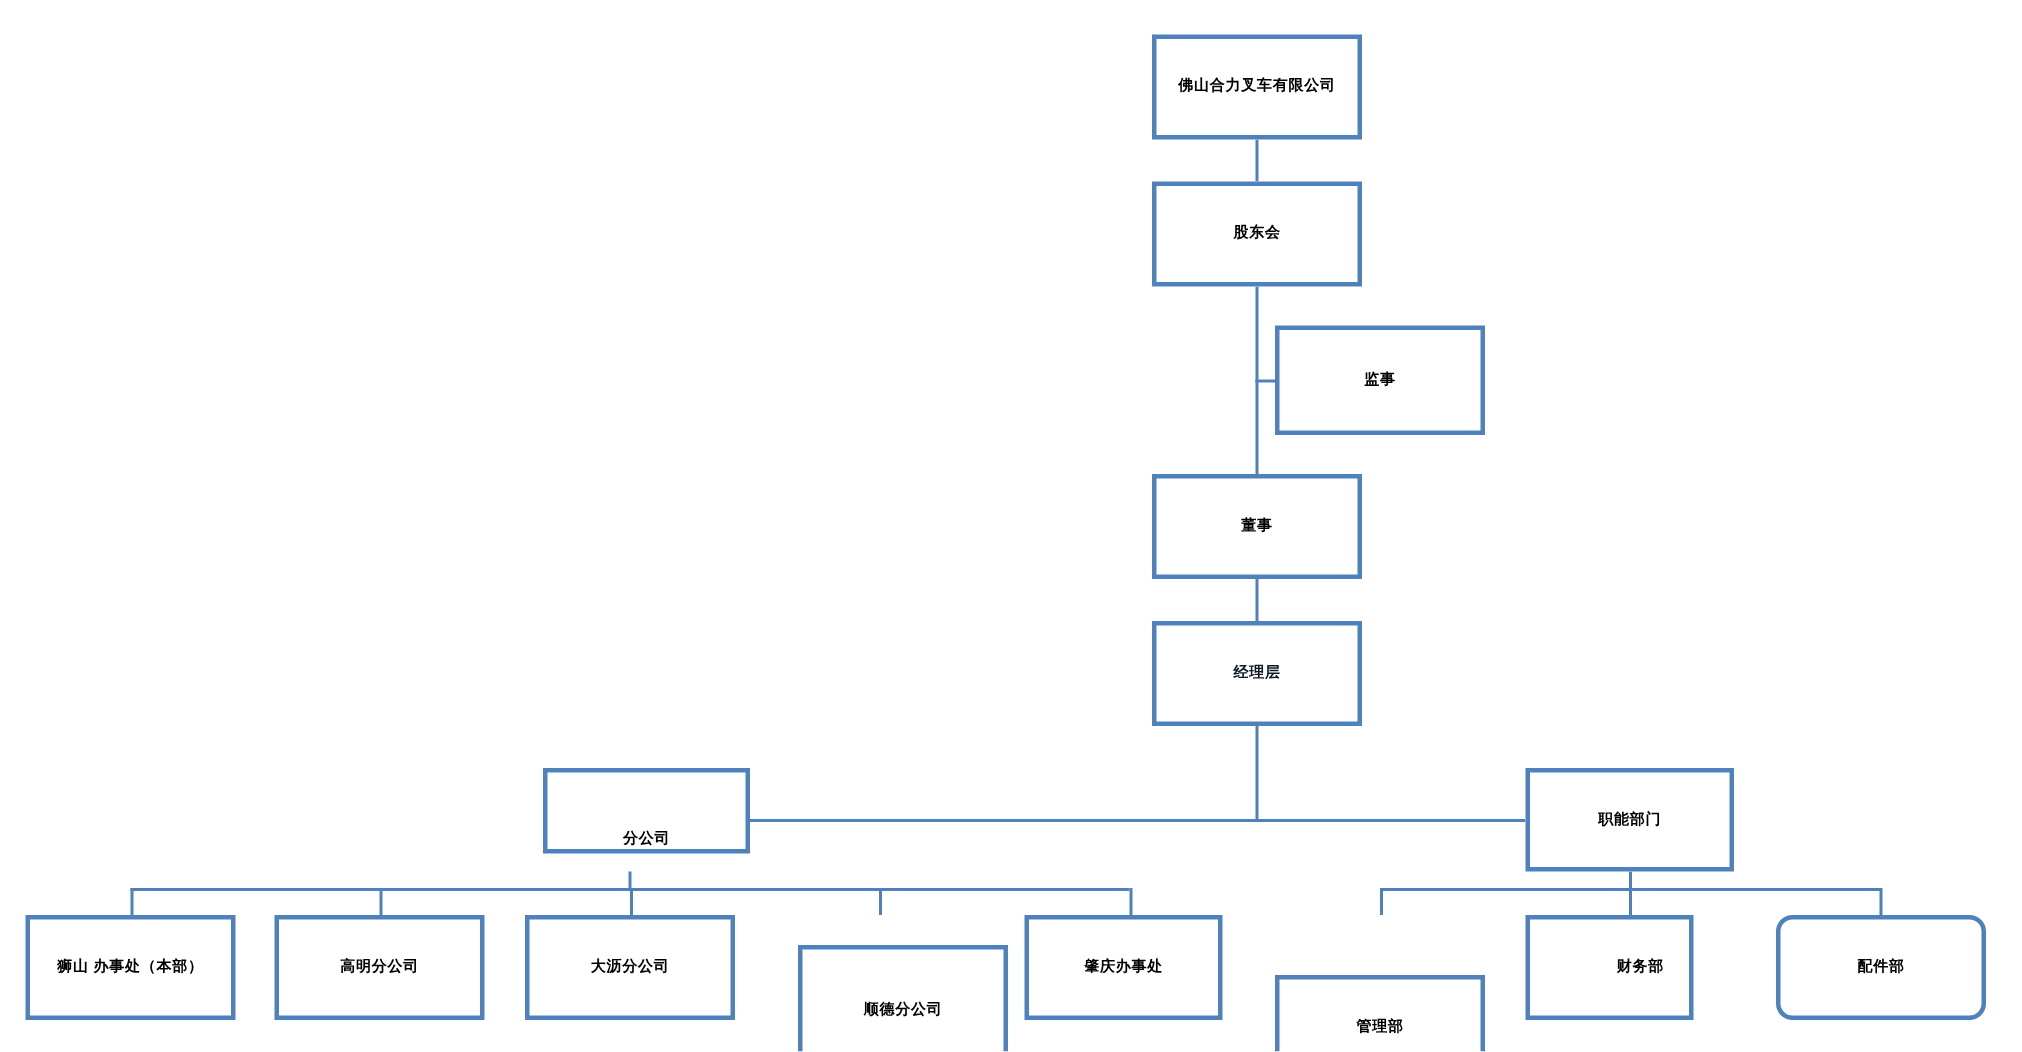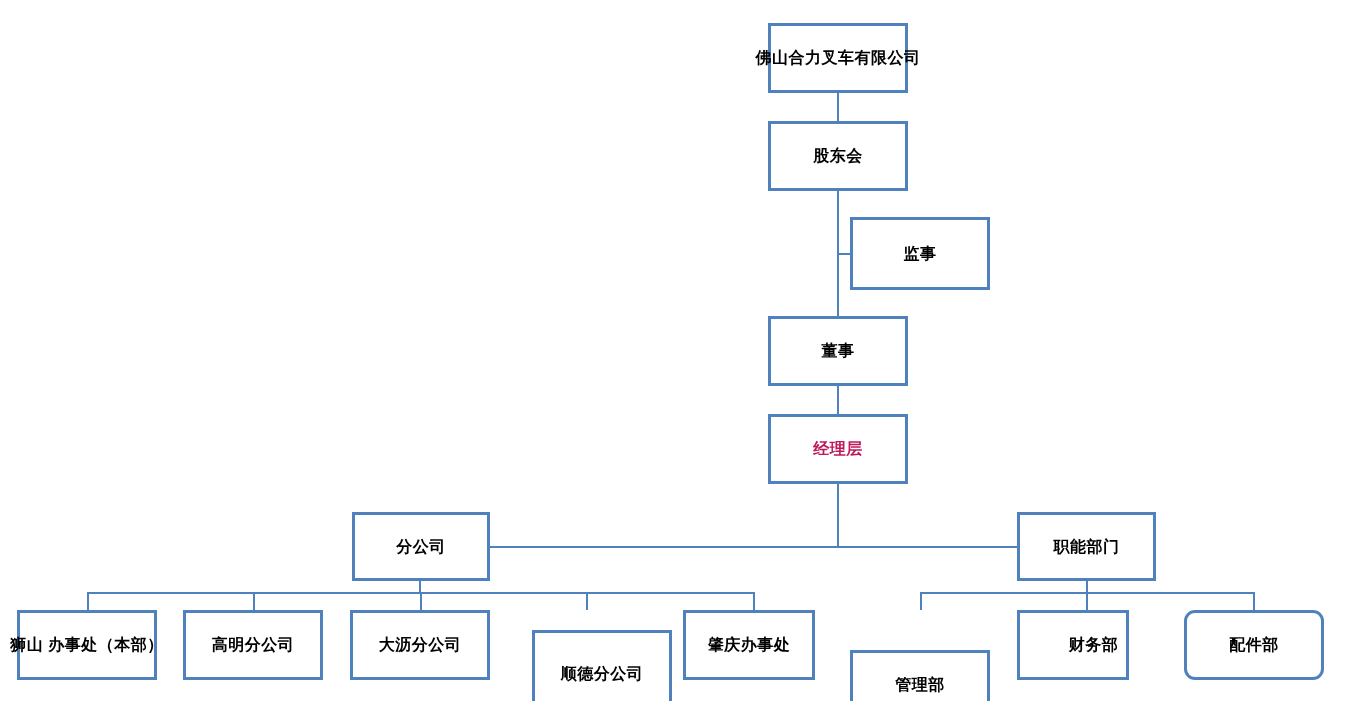--- a/index.html
+++ b/index.html
@@ -22,21 +22,21 @@
     position: absolute;
     box-sizing: border-box;
     background: #ffffff;
     border: 3px solid #4f81bd;
     display: flex;
     align-items: center;
     justify-content: center;
     z-index: 3;
   }
   .node-label {
-    font-size: 16px;
+    font-size: 10px;
     font-weight: bold;
     color: #000000;
     line-height: 1.2;
     text-align: center;
     letter-spacing: 0.5px;
     white-space: nowrap;
   }
   .connector {
     position: absolute;
     background: #4f81bd;
@@ -73,23 +73,23 @@
     <div class="node" style="left: 768px; top: 121px; width: 140px; height: 70px; border-color: rgb(79, 129, 189);">
       <span class="node-label" style="color: rgb(0, 0, 0);">股东会</span>
     </div>
     <div class="node" style="left: 850px; top: 217px; width: 140px; height: 73px; border-color: rgb(79, 129, 189);">
       <span class="node-label" style="color: rgb(0, 0, 0);">监事</span>
     </div>
     <div class="node" style="left: 768px; top: 316px; width: 140px; height: 70px; border-color: rgb(79, 129, 189);">
       <span class="node-label" style="color: rgb(0, 0, 0);">董事</span>
     </div>
     <div class="node" style="left: 768px; top: 414px; width: 140px; height: 70px; border-color: rgb(79, 129, 189);">
-      <span class="node-label" style="color: #be185d;">经理层</span>
+      <span class="node-label" style="color: #0f172a;">经理层</span>
     </div>
-    <div class="node" style="left: 352px; top: 512px; width: 138px; height: 69px; border-color: rgb(79, 129, 189);">
+    <div class="node" style="left: 362px; top: 512px; width: 138px; height: 57px; border-color: rgb(79, 129, 189); align-items: flex-end;">
       <span class="node-label" style="color: rgb(0, 0, 0);">分公司</span>
     </div>
     <div class="node" style="left: 1017px; top: 512px; width: 139px; height: 69px; border-color: rgb(79, 129, 189);">
       <span class="node-label" style="color: rgb(0, 0, 0);">职能部门</span>
     </div>
     <div class="node" style="left: 17px; top: 610px; width: 140px; height: 70px; border-color: rgb(79, 129, 189);">
       <span class="node-label" style="color: rgb(0, 0, 0);">狮山 办事处（本部）</span>
     </div>
     <div class="node" style="left: 183px; top: 610px; width: 140px; height: 70px; border-color: rgb(79, 129, 189);">
       <span class="node-label" style="color: rgb(0, 0, 0);">高明分公司</span>

